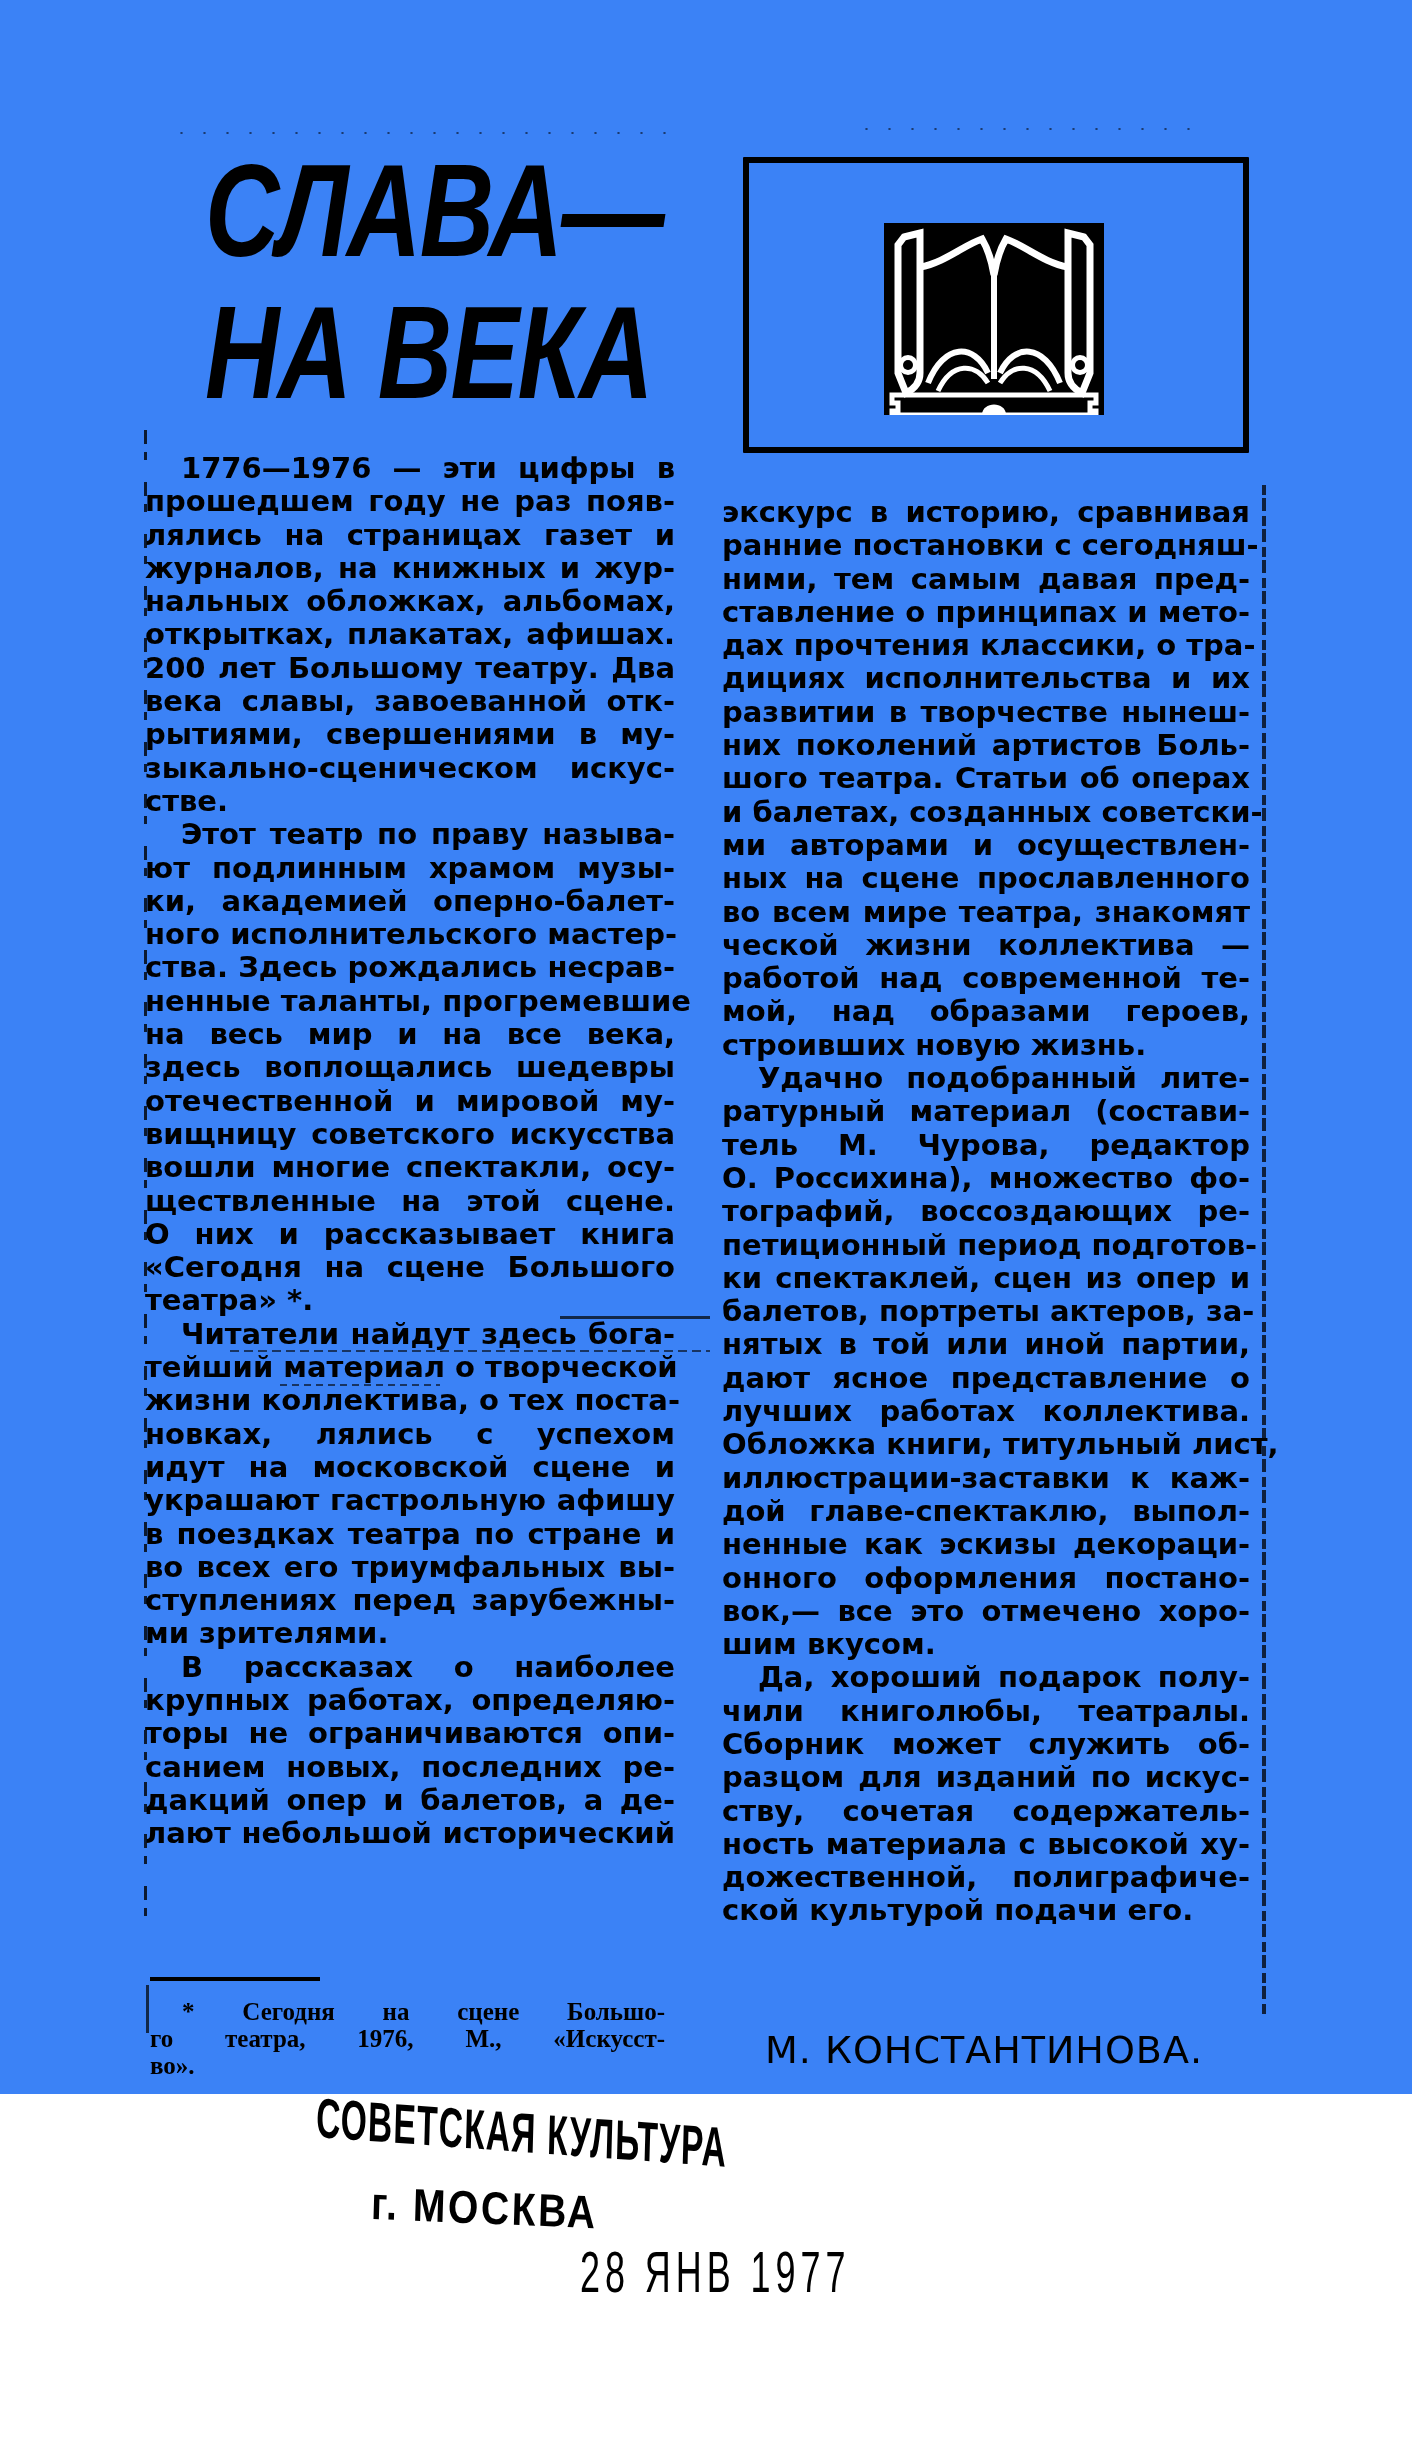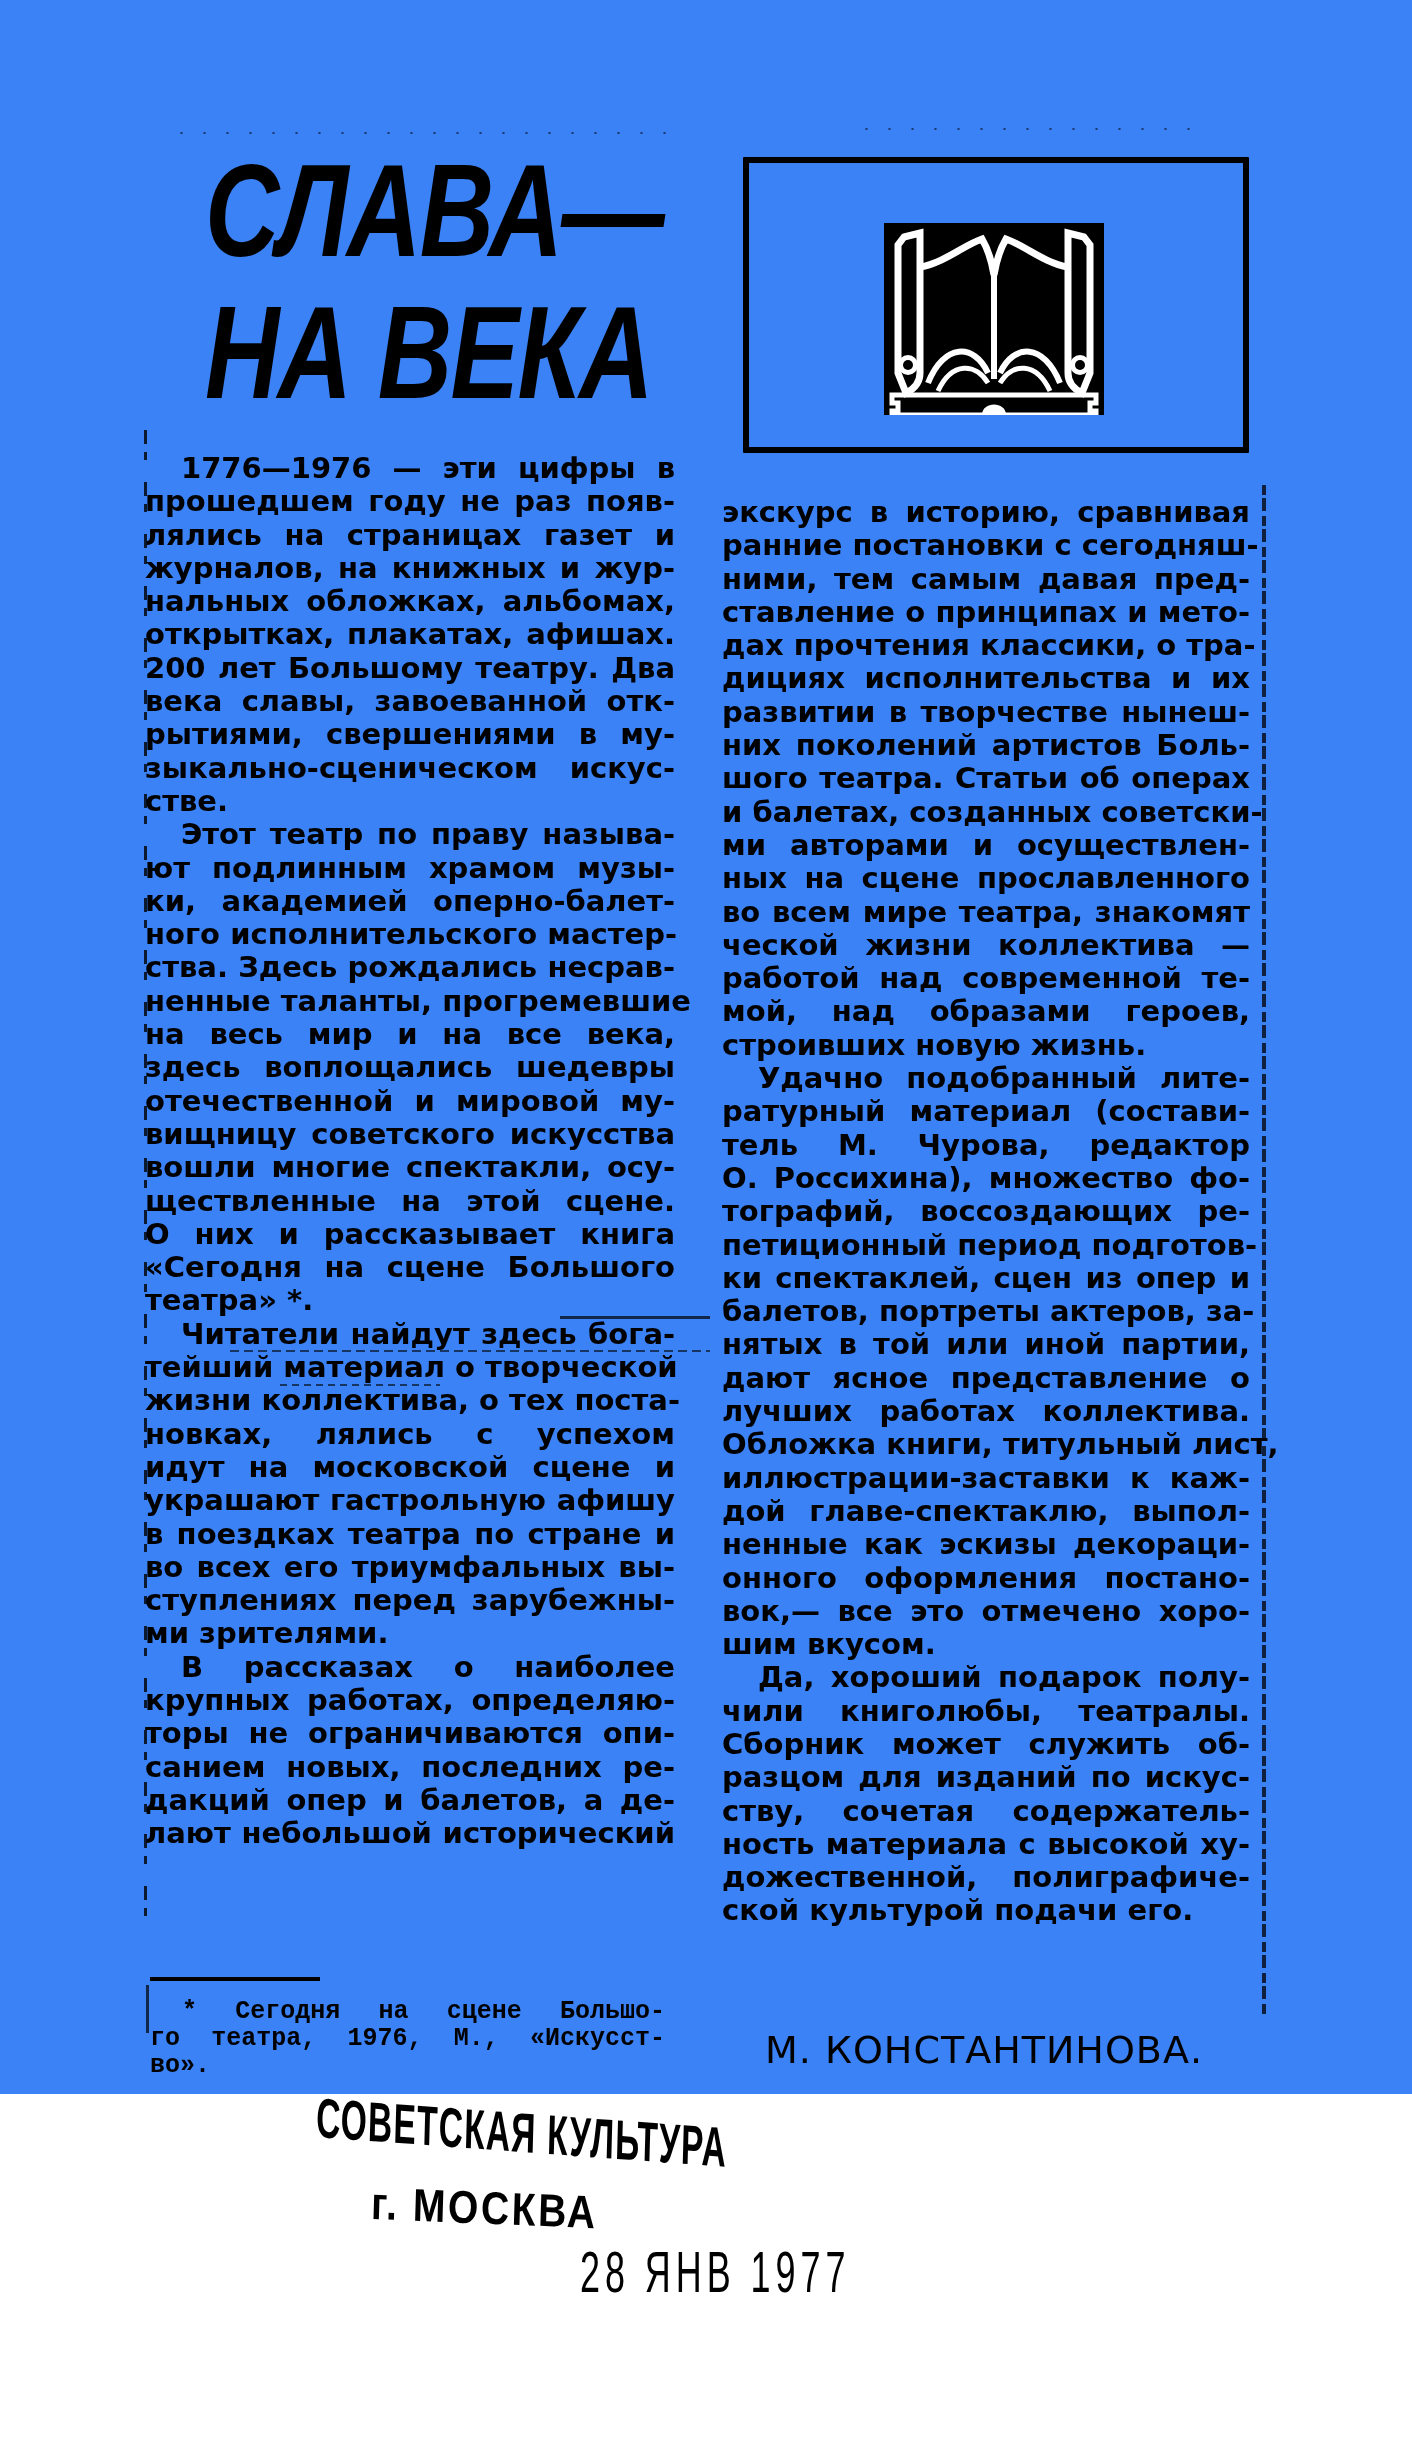--- a/index.html
+++ b/index.html
@@ -26,21 +26,21 @@
   .col-right { left: 722px; top: 496px; width: 528px; }
 
   .ragged-left { position: absolute; left: 144px; top: 430px; width: 3px; height: 1500px; background-image: repeating-linear-gradient(to bottom, #000 0 14px, transparent 14px 22px, #000 22px 30px, transparent 30px 52px); opacity: .8; }
   .ragged-right { position: absolute; left: 1262px; top: 485px; width: 4px; height: 1530px; background-image: repeating-linear-gradient(to bottom, #000 0 10px, transparent 10px 13px, #000 13px 26px, transparent 26px 31px); opacity: .75; }
 
   .underline-book { position: absolute; left: 560px; top: 1316px; width: 150px; height: 3px; background: #000; opacity: .7; }
   .underline-book2 { position: absolute; left: 230px; top: 1350px; width: 480px; height: 2px; background-image: repeating-linear-gradient(to right, #000 0 9px, transparent 9px 14px); opacity: .6; }
   .underline-book3 { position: absolute; left: 280px; top: 1384px; width: 160px; height: 2px; background-image: repeating-linear-gradient(to right, #000 0 7px, transparent 7px 12px); opacity: .6; }
 
   .footnote-rule { position: absolute; left: 150px; top: 1977px; width: 170px; height: 4px; background: #000; }
-  .footnote { position: absolute; left: 150px; top: 1998px; width: 515px; font-family: Liberation Mono, monospace; font-weight: 700; font-size: 25px; line-height: 27px; }
+  .footnote { position: absolute; left: 150px; top: 1998px; width: 515px; font-family: Liberation Serif, serif; font-weight: 700; font-size: 25px; line-height: 27px; }
   .footnote .ln { display: block; white-space: nowrap; text-align: justify; text-align-last: justify; }
   .footnote .ln.indent { padding-left: 32px; }
   .footnote .ln.last { text-align-last: left; }
 
   .signature { position: absolute; left: 765px; top: 2028px; font-family: "DejaVu Sans", sans-serif; font-size: 38px; letter-spacing: 1px; font-weight: 400; }
 
   
   .stamp { position: absolute; font-family: "Liberation Sans", sans-serif; font-weight: 700; color: #000; white-space: nowrap; }
   .stamp-paper { left: 317px; top: 2085px; font-size: 56px; transform: scaleX(0.6) rotate(2.5deg); transform-origin: left top; letter-spacing: 2px; }
   .stamp-city { left: 372px; top: 2176px; font-size: 46px; transform: scaleX(0.85) rotate(2deg); transform-origin: left top; letter-spacing: 3px; }

